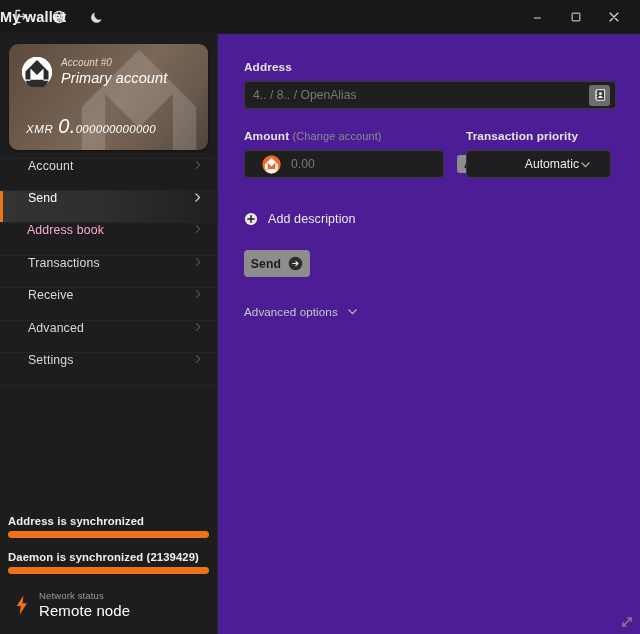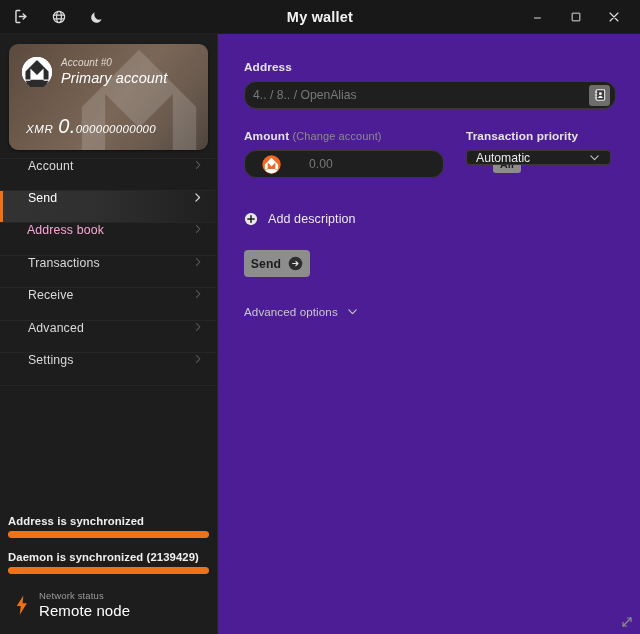--- a/index.html
+++ b/index.html
@@ -36,21 +36,21 @@
   .tb-icon {
     width: 18px; height: 18px;
     display: flex; align-items: center; justify-content: center;
     color: #dcdcdc;
     cursor: pointer;
   }
   .tb-icon svg { display: block; }
   .tb-title {
     position: absolute;
     left: 0; right: 0;
-    text-align: center;
+    text-align: left;
     color: #f2f2f2;
     font-size: 14.5px;
     font-weight: 600;
     letter-spacing: .2px;
     pointer-events: none;
   }
   .tb-right {
     margin-left: auto;
     display: flex; align-items: center;
     gap: 14px;
@@ -215,25 +215,24 @@
   }
   .field-label .sub {
     font-weight: 400;
     color: #8c8c8c;
     font-size: 11px;
   }
   .input-wrap {
     height: 28px;
     background: #1f1f1f;
     border: 1px solid #3a3a3a;
-    border-radius: 12px;
+    border-radius: 4px;
     display: flex;
     align-items: center;
     padding: 0 3px 0 0;
-    gap: 18px;
   }
   .input-wrap input {
     flex: 1 1 auto;
     background: transparent;
     border: 0;
     outline: none;
     color: #e6e6e6;
     font-size: 12.2px;
     font-family: "Liberation Sans", sans-serif;
     padding: 0 8px;
@@ -264,27 +263,28 @@
     color: #1c1c1c;
     font-size: 10.5px;
     font-weight: 700;
     border-radius: 3px;
     padding: 3px 7px;
     cursor: pointer;
     margin-right: 2px;
     letter-spacing: .2px;
   }
   .select-wrap {
-    height: 15px;
+    height: 28px;
     background: #1f1f1f;
     border: 1px solid #3a3a3a;
     border-radius: 4px;
     display: flex; align-items: center;
-    padding: 0 9px;
-    cursor: pointer;
+    padding: 0 18px;
+    cursor: pointer;
+    text-align: right;
   }
   .select-wrap .val { flex: 1 1 auto; color: #e9e9e9; font-size: 12.2px; }
   .select-wrap .cd { color: #c3c3c3; display:flex; align-items:center;}
 
   .add-desc {
     display: flex; align-items: center;
     gap: 10px;
     margin-top: 34px;
     cursor: pointer;
   }

